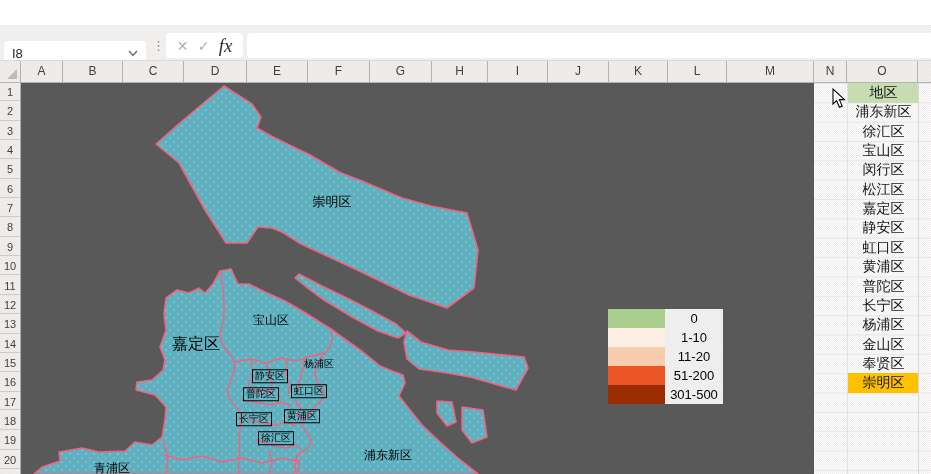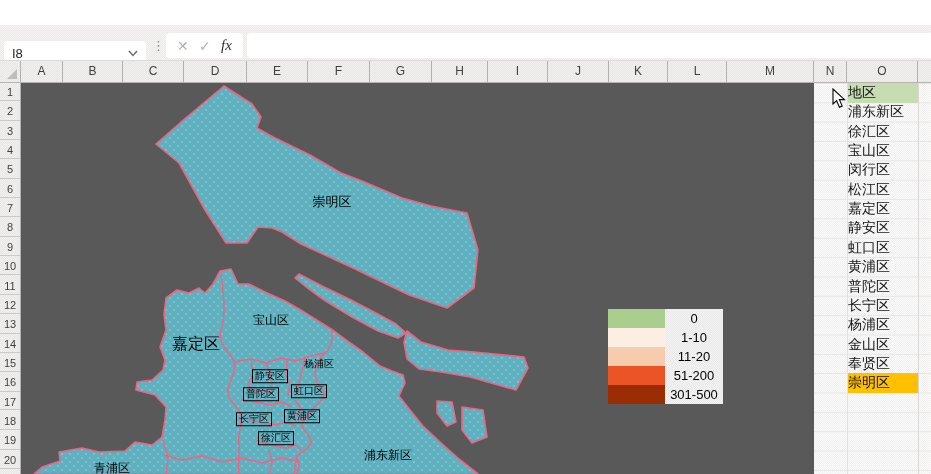--- a/index.html
+++ b/index.html
@@ -26,21 +26,21 @@
   .name-box { position:absolute; left:4px; top:8px; width:142px; height:25px; background:#fff;
     border-radius:4px; display:flex; align-items:center; padding:0 8px;margin-top:8px; }
   .name-box-value { font-size:13px; color:#1f1f1f; flex:1; }
   .chevron { width:10px; height:7px; }
   .vdots { position:absolute; left:152px; top:8px; width:10px; height:25px; color:#8a8a8a;
     font-size:13px; line-height:25px; text-align:center; }
   .fx-group { position:absolute; left:166px; top:8px; width:77px; height:25px; background:#fff;
     border-radius:4px; display:flex; align-items:center; justify-content:space-around; padding:0 6px; }
   .icon-cancel, .icon-enter { font-size:14px; color:#b3b1af; }
   .icon-fx { font-family:"Liberation Serif","DejaVu Serif",serif; font-style:italic;
-    font-size:15px; color:#2f2f2f; }
+    font-size:19px; color:#2f2f2f; }
   .formula-input { position:absolute; left:247px; top:8px; width:684px; height:25px; background:#fff;
     border-radius:4px 0 0 4px; font-size:13px; line-height:25px; padding:0 6px; color:#1f1f1f; }
   
   .col-header-row { position:absolute; left:0; top:60px; width:931px; height:23px;
     background-image: conic-gradient(#f2f0ef 25%, #e9e7e5 0 50%, #f2f0ef 0 75%, #e9e7e5 0);
     background-size:2px 2px; border-top:1px solid #dddbd9; border-bottom:1px solid #b5b2b0; }
   .col-header { position:absolute; top:0; height:21px; line-height:21px; text-align:center;
     font-size:12px; color:#3f3f3f; border-right:1px solid #b3b0ae; }
   .corner-cell { position:absolute; left:0; top:0; width:21px; height:21px;
     border-right:1px solid #b3b0ae; }
@@ -53,21 +53,21 @@
     color:#3f3f3f; border-bottom:1px solid #ccc9c7; }
   
   .cells-col { position:absolute; top:83px; height:391px; overflow:hidden;
     background-image:
       linear-gradient(to bottom, #e8e6e3 1px, transparent 1px),
       conic-gradient(#fcfcfc 25%, #f1efee 0 50%, #fcfcfc 0 75%, #f1efee 0);
     background-size:100% 19.35px, 2px 2px; }
   .col-n { left:814px; width:33px; }
   .col-o { left:847px; width:71px; border-left:1px solid #e3e1df; }
   .col-p { left:918px; width:13px; border-left:1px solid #dad8d6; }
-  .o-cell { position:absolute; left:0; width:71px; height:20px; text-align:left;
+  .o-cell { position:absolute; left:0; width:71px; height:20px; text-align:center;
     font-size:14px; line-height:19px; color:#141414; white-space:nowrap; }
   
   .map-area { position:absolute; left:21px; top:83px; width:793px; height:391px; }
   .map-label { position:absolute; transform:translate(-50%,-50%); color:#000;
     white-space:nowrap; line-height:1.15; }
   .map-label.boxed { border:1px solid #000; padding:0 2px; }
   
   .legend { position:absolute; left:587px; top:226px; width:115px; }
   .legend-row { display:flex; height:19px; }
   .legend-swatch { width:57px; height:19px; }

